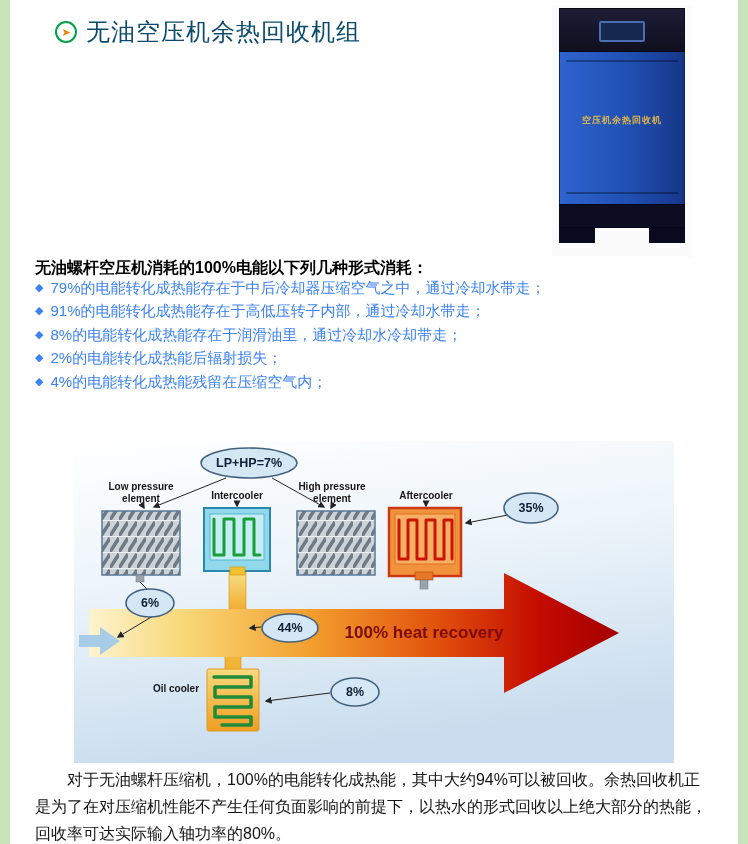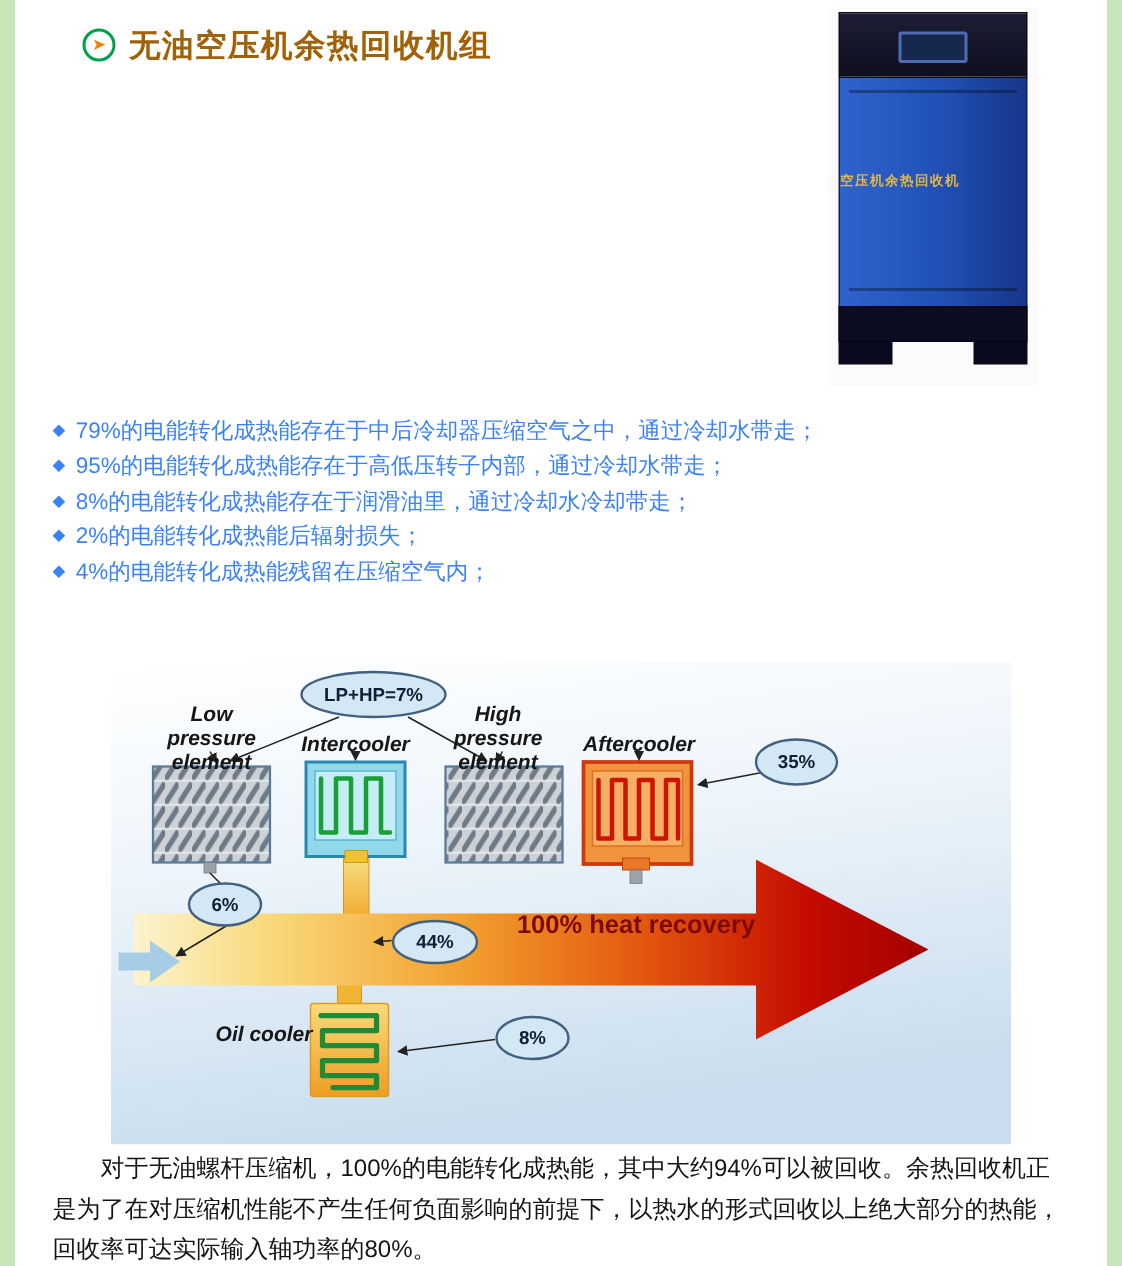--- a/index.html
+++ b/index.html
@@ -7,54 +7,54 @@
         font-family:"Liberation Sans","DejaVu Sans",sans-serif;color:#111;}
   .edge{position:absolute;top:0;bottom:0;width:10px;background:#c7e5b8;}
   .edge-left{left:0;}
   .edge-right{right:0;}
 
   
   .title-row{position:absolute;left:55px;top:16px;display:flex;align-items:center;gap:9px;}
   .title-icon{width:22px;height:22px;border-radius:50%;border:2px solid #00a04a;background:#fff;
               display:flex;align-items:center;justify-content:center;box-sizing:border-box;flex:0 0 auto;}
   .title-icon-arrow{color:#f08200;font-size:11px;line-height:1;}
-  .title{margin:0;font-size:21px;font-weight:bold;color:#a16207;letter-spacing:1px;}
+  .title{margin:0;font-size:24px;font-weight:normal;color:#0c4a6e;letter-spacing:1px;}
 
   
   .intro{position:absolute;left:35px;top:58px;width:425px;margin:0;font-size:16px;line-height:1.78;
          text-indent:2em;color:#141414;}
 
   
   .machine{position:absolute;top:5px;right:56px;width:140px;height:252px;background:#fbfbfb;
            display:flex;justify-content:center;}
   .cabinet{width:126px;margin-top:3px;}
   .machine-top{height:44px;background:linear-gradient(180deg,#1d1d36,#0f0f1f);border:1px solid #0a0a18;
                display:flex;justify-content:center;box-sizing:border-box;}
   .machine-screen{width:42px;height:17px;margin-top:12px;background:#16284e;border:2px solid #4e6cb2;border-radius:2px;}
   .machine-body{height:152px;background:linear-gradient(90deg,#2f63cd,#2050b4 55%,#17368a);position:relative;
                 border-left:1px solid #10254f;border-right:1px solid #10254f;box-sizing:border-box;}
   .machine-groove{position:absolute;left:6px;right:6px;height:2px;background:rgba(0,0,0,.32);}
-  .machine-label{position:absolute;left:0;right:0;top:62px;font-size:9px;color:#dfb54a;
+  .machine-label{position:absolute;left:0;right:0;top:62px;text-align:center;font-size:9px;color:#dfb54a;
                  letter-spacing:1px;font-weight:bold;}
   .machine-base{height:24px;background:#0d0d22;border:1px solid #06061a;box-sizing:border-box;}
   .machine-feet{display:flex;justify-content:space-between;}
   .machine-foot{width:36px;height:15px;background:#0a0a1e;}
 
   
   .consumption-heading{position:absolute;left:35px;top:258px;margin:0;font-size:16px;font-weight:bold;color:#000;}
   .bullets{position:absolute;left:35px;top:276px;width:672px;margin:0;padding:0;list-style:none;
            font-size:15px;color:#3b82f6;}
   .bullets li{line-height:1.56;}
   .marker{font-size:11px;margin-right:7px;vertical-align:2px;}
 
   
   .diagram{position:absolute;left:74px;top:441px;width:659px;height:322px;}
   .diagram svg{position:absolute;left:0;top:0;}
   .dlabel{position:absolute;transform:translate(-50%,-50%);text-align:center;color:#161616;}
-  .comp-label{font-size:14px;line-height:1.15;font-weight:600;width:80px;font-style:italic;}
+  .comp-label{font-size:10px;line-height:1.15;font-weight:600;width:80px;}
   .bubble-label{font-size:12.5px;font-weight:bold;color:#0d2035;white-space:nowrap;}
   .heat-label{font-size:17px;font-weight:bold;color:#7c0a00;white-space:nowrap;}
 
   
   .closing{position:absolute;left:35px;top:766px;width:678px;margin:0;font-size:16px;line-height:1.7;
            text-indent:2em;color:#141414;}
   .closing b{font-weight:normal;}
 </style>
 </head>
 <body>
@@ -82,24 +82,25 @@
         <div class="machine-groove" style="bottom:10px"></div>
       </div>
       <div class="machine-base"></div>
       <div class="machine-feet">
         <div class="machine-foot"></div>
         <div class="machine-foot"></div>
       </div>
     </div>
   </div>
 
+  <h2 class="consumption-heading">无油螺杆空压机消耗的100%电能以下列几种形式消耗：</h2>
 
   <ul class="bullets">
     <li><span class="marker">◆</span><span>79%的电能转化成热能存在于中后冷却器压缩空气之中，通过冷却水带走；</span></li>
-    <li><span class="marker">◆</span><span>95%的电能转化成热能存在于高低压转子内部，通过冷却水带走；</span></li>
+    <li><span class="marker">◆</span><span>91%的电能转化成热能存在于高低压转子内部，通过冷却水带走；</span></li>
     <li><span class="marker">◆</span><span>8%的电能转化成热能存在于润滑油里，通过冷却水冷却带走；</span></li>
     <li><span class="marker">◆</span><span>2%的电能转化成热能后辐射损失；</span></li>
     <li><span class="marker">◆</span><span>4%的电能转化成热能残留在压缩空气内；</span></li>
   </ul>
 
   <div class="diagram">
     <svg width="600" height="322" viewBox="0 0 600 322">
       <defs>
         <linearGradient id="bgGrad" x1="0" y1="0" x2="0.25" y2="1">
           <stop offset="0" stop-color="#ffffff"></stop>
@@ -195,18 +196,18 @@
 
     <div class="dlabel bubble-label" style="left:175px;top:22px">LP+HP=7%</div>
     <div class="dlabel comp-label" style="left:67px;top:51px">Low pressure element</div>
     <div class="dlabel comp-label" style="left:163px;top:55px">Intercooler</div>
     <div class="dlabel comp-label" style="left:258px;top:51px">High pressure element</div>
     <div class="dlabel comp-label" style="left:352px;top:55px">Aftercooler</div>
     <div class="dlabel bubble-label" style="left:457px;top:67px">35%</div>
     <div class="dlabel bubble-label" style="left:76px;top:162px">6%</div>
     <div class="dlabel bubble-label" style="left:216px;top:187px">44%</div>
     <div class="dlabel bubble-label" style="left:281px;top:251px">8%</div>
-    <div class="dlabel heat-label" style="left:350px;top:176px">100% heat recovery</div>
+    <div class="dlabel heat-label" style="left:350px;top:192px">100% heat recovery</div>
     <div class="dlabel comp-label" style="left:102px;top:248px">Oil cooler</div>
   </div>
 
   <p class="closing"><span>对于无油螺杆压缩机，100%的电能转化成热能，其中大约94%可以被回收。余热回收机正是为了在对压缩机性能不产生任何负面影响的前提下，以热水的形式回收以上绝大部分的热能，</span><b>回收率可达实际输入轴功率的80%。</b></p>
 </div>
 
 </body></html>

